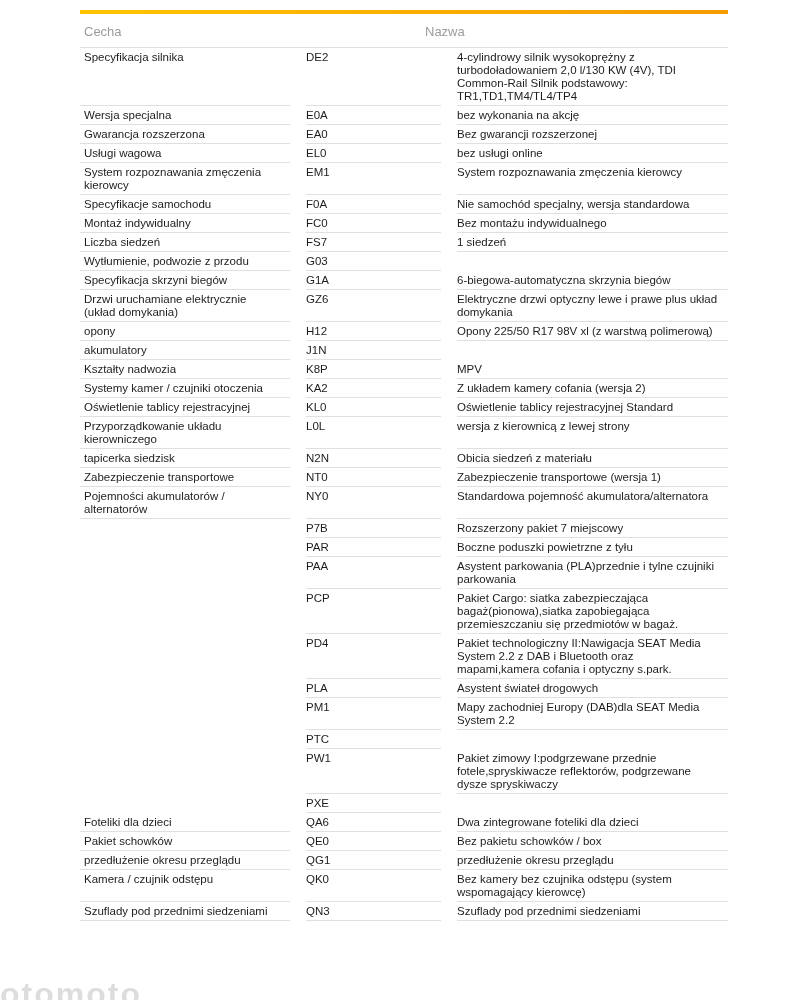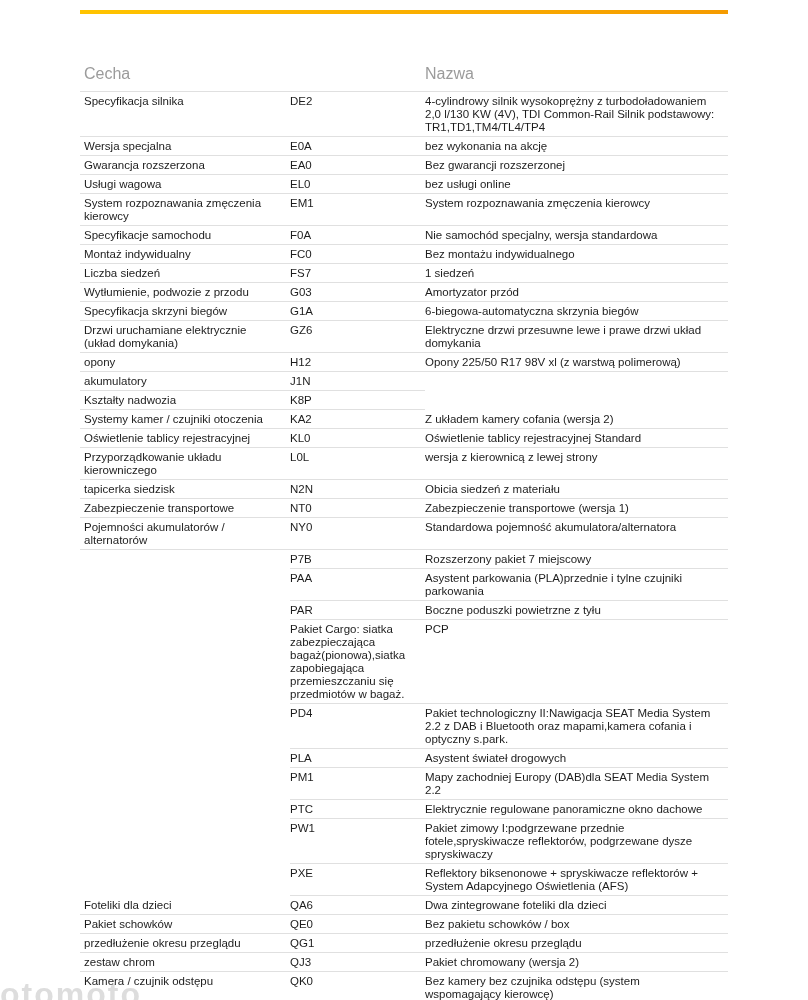--- a/index.html
+++ b/index.html
@@ -11,23 +11,23 @@
     overflow: hidden;
   }
   .spec-table { width: 648px; margin: 10px 80px 0 80px; }
   .accent-bar { height: 4px; background: linear-gradient(90deg, #ffc400, #f59b00); }
   .header-row {
     display: grid;
     grid-template-columns: 345px 1fr;
     padding: 10px 0 8px 0;
     border-bottom: 1px solid #e0e0e0;
   }
-  .header-cell { font-size: 16px; color: #9b9b9b; margin-top: 41px; }
+  .header-cell { font-size: 13px; color: #9b9b9b; }
   .header-cell.feature { padding-left: 4px; }
-  .row { display: grid; grid-template-columns: 210px 135px 1fr; }
+  .row { display: grid; grid-template-columns: 210px 135px 1fr; gap: 16px; }
   .cell {
     border-bottom: 1px solid #e0e0e0;
     font-size: 11.5px;
     line-height: 13px;
     color: #1d1d1d;
     padding: 3px 10px 2px 0;
     word-wrap: break-word;
   }
   .cell.feature { padding-left: 4px; }
   .cell.feature.empty { border-bottom: none; }
@@ -96,49 +96,49 @@
 
   <div class="row">
     <div class="cell feature">Liczba siedzeń</div>
     <div class="cell code">FS7</div>
     <div class="cell value">1 siedzeń</div>
   </div>
 
   <div class="row">
     <div class="cell feature">Wytłumienie, podwozie z przodu</div>
     <div class="cell code">G03</div>
-    <div class="cell value">Amortyzator przód</div>
   </div>
 
   <div class="row">
     <div class="cell feature">Specyfikacja skrzyni biegów</div>
     <div class="cell code">G1A</div>
     <div class="cell value">6-biegowa-automatyczna skrzynia biegów</div>
   </div>
 
   <div class="row">
     <div class="cell feature">Drzwi uruchamiane elektrycznie (układ domykania)</div>
     <div class="cell code">GZ6</div>
-    <div class="cell value">Elektryczne drzwi przesuwne lewe i prawe drzwi układ domykania</div>
+    <div class="cell value">Elektryczne drzwi optyczny lewe i prawe plus układ domykania</div>
   </div>
 
   <div class="row">
     <div class="cell feature">opony</div>
     <div class="cell code">H12</div>
     <div class="cell value">Opony 225/50 R17 98V xl (z warstwą polimerową)</div>
   </div>
 
   <div class="row">
     <div class="cell feature">akumulatory</div>
     <div class="cell code">J1N</div>
   </div>
 
   <div class="row">
     <div class="cell feature">Kształty nadwozia</div>
     <div class="cell code">K8P</div>
+    <div class="cell value">MPV</div>
   </div>
 
   <div class="row">
     <div class="cell feature">Systemy kamer / czujniki otoczenia</div>
     <div class="cell code">KA2</div>
     <div class="cell value">Z układem kamery cofania (wersja 2)</div>
   </div>
 
   <div class="row">
     <div class="cell feature">Oświetlenie tablicy rejestracyjnej</div>
@@ -172,34 +172,34 @@
   </div>
 
   <div class="row">
     <div class="cell feature empty"></div>
     <div class="cell code">P7B</div>
     <div class="cell value">Rozszerzony pakiet 7 miejscowy</div>
   </div>
 
   <div class="row">
     <div class="cell feature empty"></div>
+    <div class="cell code">PAR</div>
+    <div class="cell value">Boczne poduszki powietrzne z tyłu</div>
+  </div>
+
+  <div class="row">
+    <div class="cell feature empty"></div>
     <div class="cell code">PAA</div>
     <div class="cell value">Asystent parkowania (PLA)przednie i tylne czujniki parkowania</div>
   </div>
 
   <div class="row">
     <div class="cell feature empty"></div>
-    <div class="cell code">PAR</div>
-    <div class="cell value">Boczne poduszki powietrzne z tyłu</div>
-  </div>
-
-  <div class="row">
-    <div class="cell feature empty"></div>
+    <div class="cell code">PCP</div>
     <div class="cell value">Pakiet Cargo: siatka zabezpieczająca bagaż(pionowa),siatka zapobiegająca przemieszczaniu się przedmiotów w bagaż.</div>
-    <div class="cell code">PCP</div>
   </div>
 
   <div class="row">
     <div class="cell feature empty"></div>
     <div class="cell code">PD4</div>
     <div class="cell value">Pakiet technologiczny II:Nawigacja SEAT Media System 2.2 z DAB i Bluetooth oraz mapami,kamera cofania i optyczny s.park.</div>
   </div>
 
   <div class="row">
     <div class="cell feature empty"></div>
@@ -209,33 +209,31 @@
 
   <div class="row">
     <div class="cell feature empty"></div>
     <div class="cell code">PM1</div>
     <div class="cell value">Mapy zachodniej Europy (DAB)dla SEAT Media System 2.2</div>
   </div>
 
   <div class="row">
     <div class="cell feature empty"></div>
     <div class="cell code">PTC</div>
-    <div class="cell value">Elektrycznie regulowane panoramiczne okno dachowe</div>
   </div>
 
   <div class="row">
     <div class="cell feature empty"></div>
     <div class="cell code">PW1</div>
     <div class="cell value">Pakiet zimowy I:podgrzewane przednie fotele,spryskiwacze reflektorów, podgrzewane dysze spryskiwaczy</div>
   </div>
 
   <div class="row">
     <div class="cell feature empty"></div>
     <div class="cell code">PXE</div>
-    <div class="cell value">Reflektory biksenonowe + spryskiwacze reflektorów + System Adapcyjnego Oświetlenia (AFS)</div>
   </div>
 
   <div class="row">
     <div class="cell feature">Foteliki dla dzieci</div>
     <div class="cell code">QA6</div>
     <div class="cell value">Dwa zintegrowane foteliki dla dzieci</div>
   </div>
 
   <div class="row">
     <div class="cell feature">Pakiet schowków</div>
@@ -243,25 +241,20 @@
     <div class="cell value">Bez pakietu schowków / box</div>
   </div>
 
   <div class="row">
     <div class="cell feature">przedłużenie okresu przeglądu</div>
     <div class="cell code">QG1</div>
     <div class="cell value">przedłużenie okresu przeglądu</div>
   </div>
 
 
-  <div class="row">
-    <div class="cell feature">zestaw chrom</div>
-    <div class="cell code">QJ3</div>
-    <div class="cell value">Pakiet chromowany (wersja 2)</div>
-  </div>
 
   <div class="row">
     <div class="cell feature">Kamera / czujnik odstępu</div>
     <div class="cell code">QK0</div>
     <div class="cell value">Bez kamery bez czujnika odstępu (system wspomagający kierowcę)</div>
   </div>
 
   <div class="row">
     <div class="cell feature">Szuflady pod przednimi siedzeniami</div>
     <div class="cell code">QN3</div>

